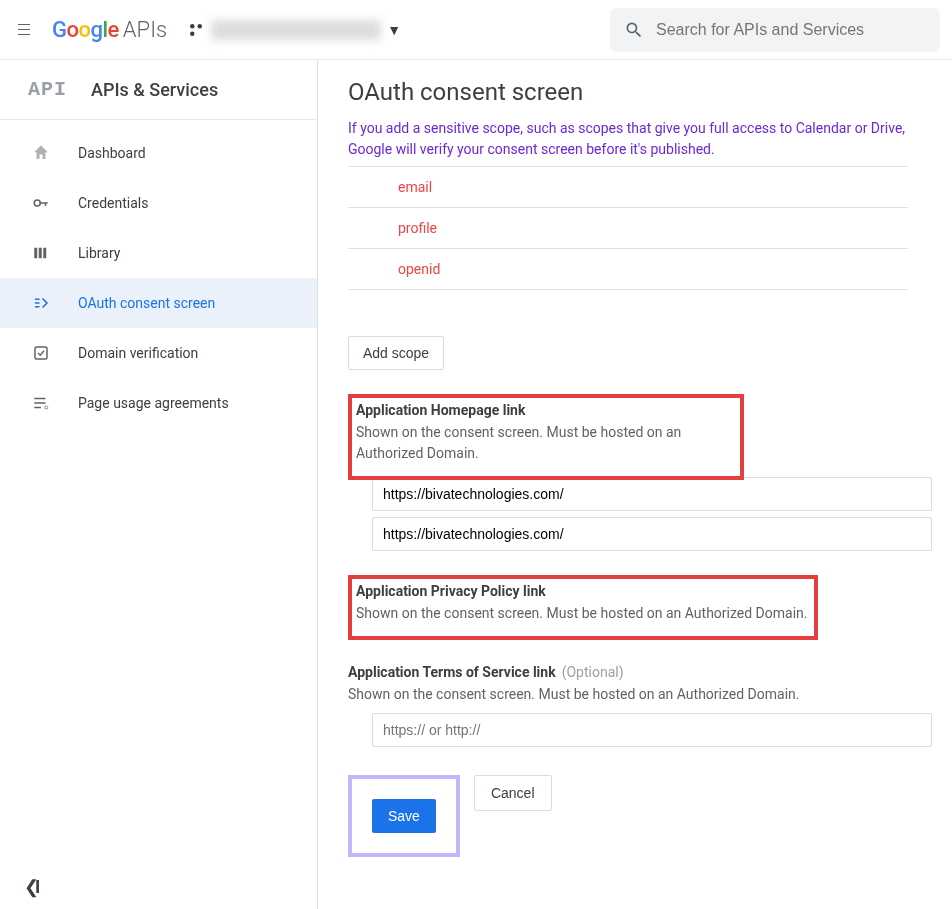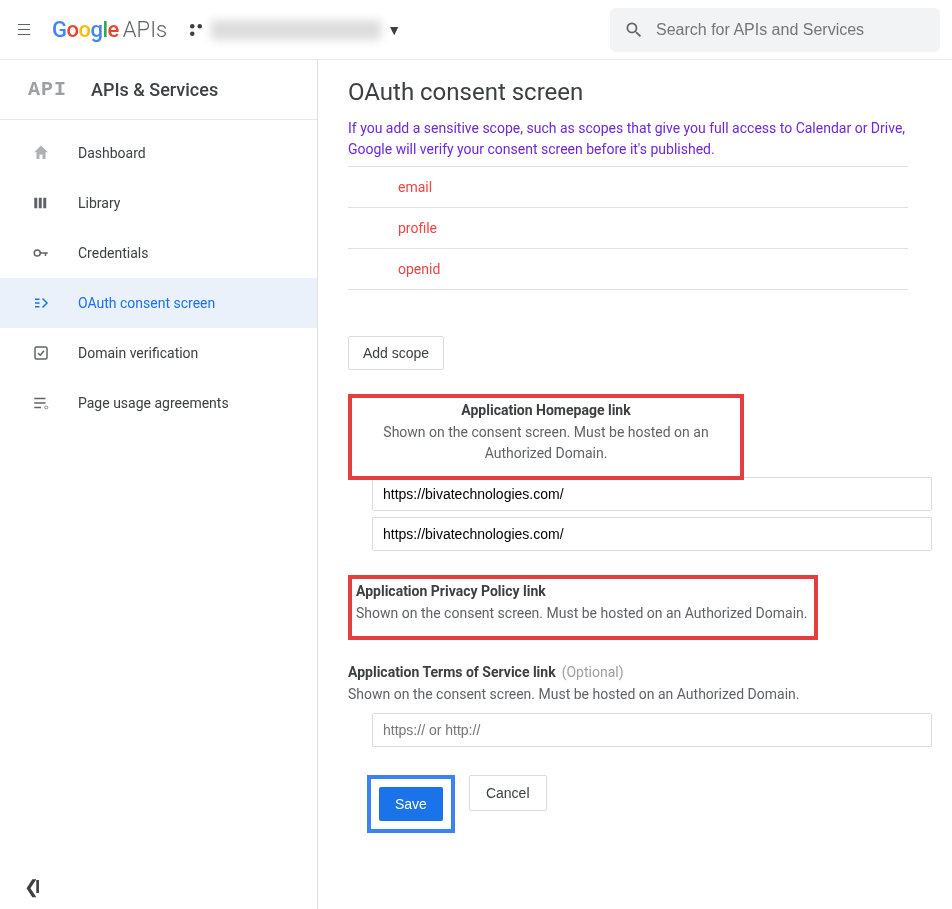--- a/index.html
+++ b/index.html
@@ -39,27 +39,27 @@
 .scope-row { border-bottom:1px solid #e0e0e0; padding:12px 0 12px 50px; color:#ef4444; font-size:14px;}
 .add-scope { margin-top:46px; }
 .btn-outline { border:1px solid #dadce0; background:#fff; color:#3c4043; padding:8px 14px; font-size:14px; cursor:pointer; border-radius:2px;}
 
 .field-section { margin-top:24px; }
 .label-row { display:flex; align-items:center; gap:6px;}
 .field-title { font-size:14px; font-weight:700; color:#3c4043; }
 .optional { font-size:14px; color:#9aa0a6; font-weight:400;}
 .field-desc { font-size:14px; color:#5f6368; margin-top:4px; line-height:1.5; margin-bottom:8px;}
 .highlight-red { border:4px solid #e53e3e; padding:4px; margin-bottom:6px; margin-top:4px;}
-.highlight-red-inner { width:396px;text-align:center; }
+.highlight-red-inner { width:396px; }
 .input { width:100%; border:1px solid #dadce0; padding:8px 10px; font-size:14px; border-radius:2px; outline:none;margin-left:24px;}
 .input.focused { border:2px solid #1a73e8; padding:7px 9px;}
 
 .btn-row { display:flex; gap:14px; margin-top:28px; align-items:flex-start;}
 .btn-primary { background:#1a73e8; color:#fff; border:none; padding:9px 16px; font-size:14px; font-weight:500; cursor:pointer; border-radius:2px;}
-.save-highlight { border:4px solid #3b82f6; padding:8px; display:inline-block;margin-left:19px;}
+.save-highlight { border:4px solid #c4b5fd; padding:20px; display:inline-block;}
 .btn-text { background:none; border:1px solid #dadce0; padding:9px 16px; color:#3c4043; cursor:pointer; font-size:14px; border-radius:2px;}
 </style>
 </head>
 <body>
 
 <div class="topbar">
   <div class="menu-icon">
     <span></span>
       <span></span>
       <span></span>
@@ -96,36 +96,36 @@
         <span class="icon">
             <svg width="18" height="18" viewBox="0 0 24 24" fill="currentColor">
               <path d="M12 2l-9 9h3v9h4v-6h4v6h4v-9h3z" opacity="0.5"></path>
             </svg>
           </span>
         <span>Dashboard</span>
       </div>
       <div class="nav-item">
         <span class="icon">
             <svg width="18" height="18" viewBox="0 0 24 24" fill="currentColor">
+              <circle cx="7" cy="12" r="4" fill="none" stroke="currentColor" stroke-width="2"></circle>
+              <line x1="11" y1="12" x2="21" y2="12" stroke="currentColor" stroke-width="2"></line>
+              <line x1="18" y1="12" x2="18" y2="16" stroke="currentColor" stroke-width="2"></line>
+            </svg>
+          </span>
+        <span>Credentials</span>
+      </div>
+      <div class="nav-item">
+        <span class="icon">
+            <svg width="18" height="18" viewBox="0 0 24 24" fill="currentColor">
               <rect x="3" y="5" width="4" height="14"></rect>
               <rect x="9" y="5" width="4" height="14"></rect>
               <rect x="15" y="5" width="4" height="14"></rect>
             </svg>
           </span>
         <span>Library</span>
-      </div>
-      <div class="nav-item">
-        <span class="icon">
-            <svg width="18" height="18" viewBox="0 0 24 24" fill="currentColor">
-              <circle cx="7" cy="12" r="4" fill="none" stroke="currentColor" stroke-width="2"></circle>
-              <line x1="11" y1="12" x2="21" y2="12" stroke="currentColor" stroke-width="2"></line>
-              <line x1="18" y1="12" x2="18" y2="16" stroke="currentColor" stroke-width="2"></line>
-            </svg>
-          </span>
-        <span>Credentials</span>
       </div>
       <div class="nav-item active">
         <span class="icon">
             <svg width="18" height="18" viewBox="0 0 24 24" fill="currentColor">
               <rect x="4" y="6" width="6" height="2"></rect>
               <rect x="4" y="11" width="6" height="2"></rect>
               <rect x="4" y="16" width="6" height="2"></rect>
               <path d="M14 6l6 6-6 6" fill="none" stroke="currentColor" stroke-width="2"></path>
             </svg>
           </span>

